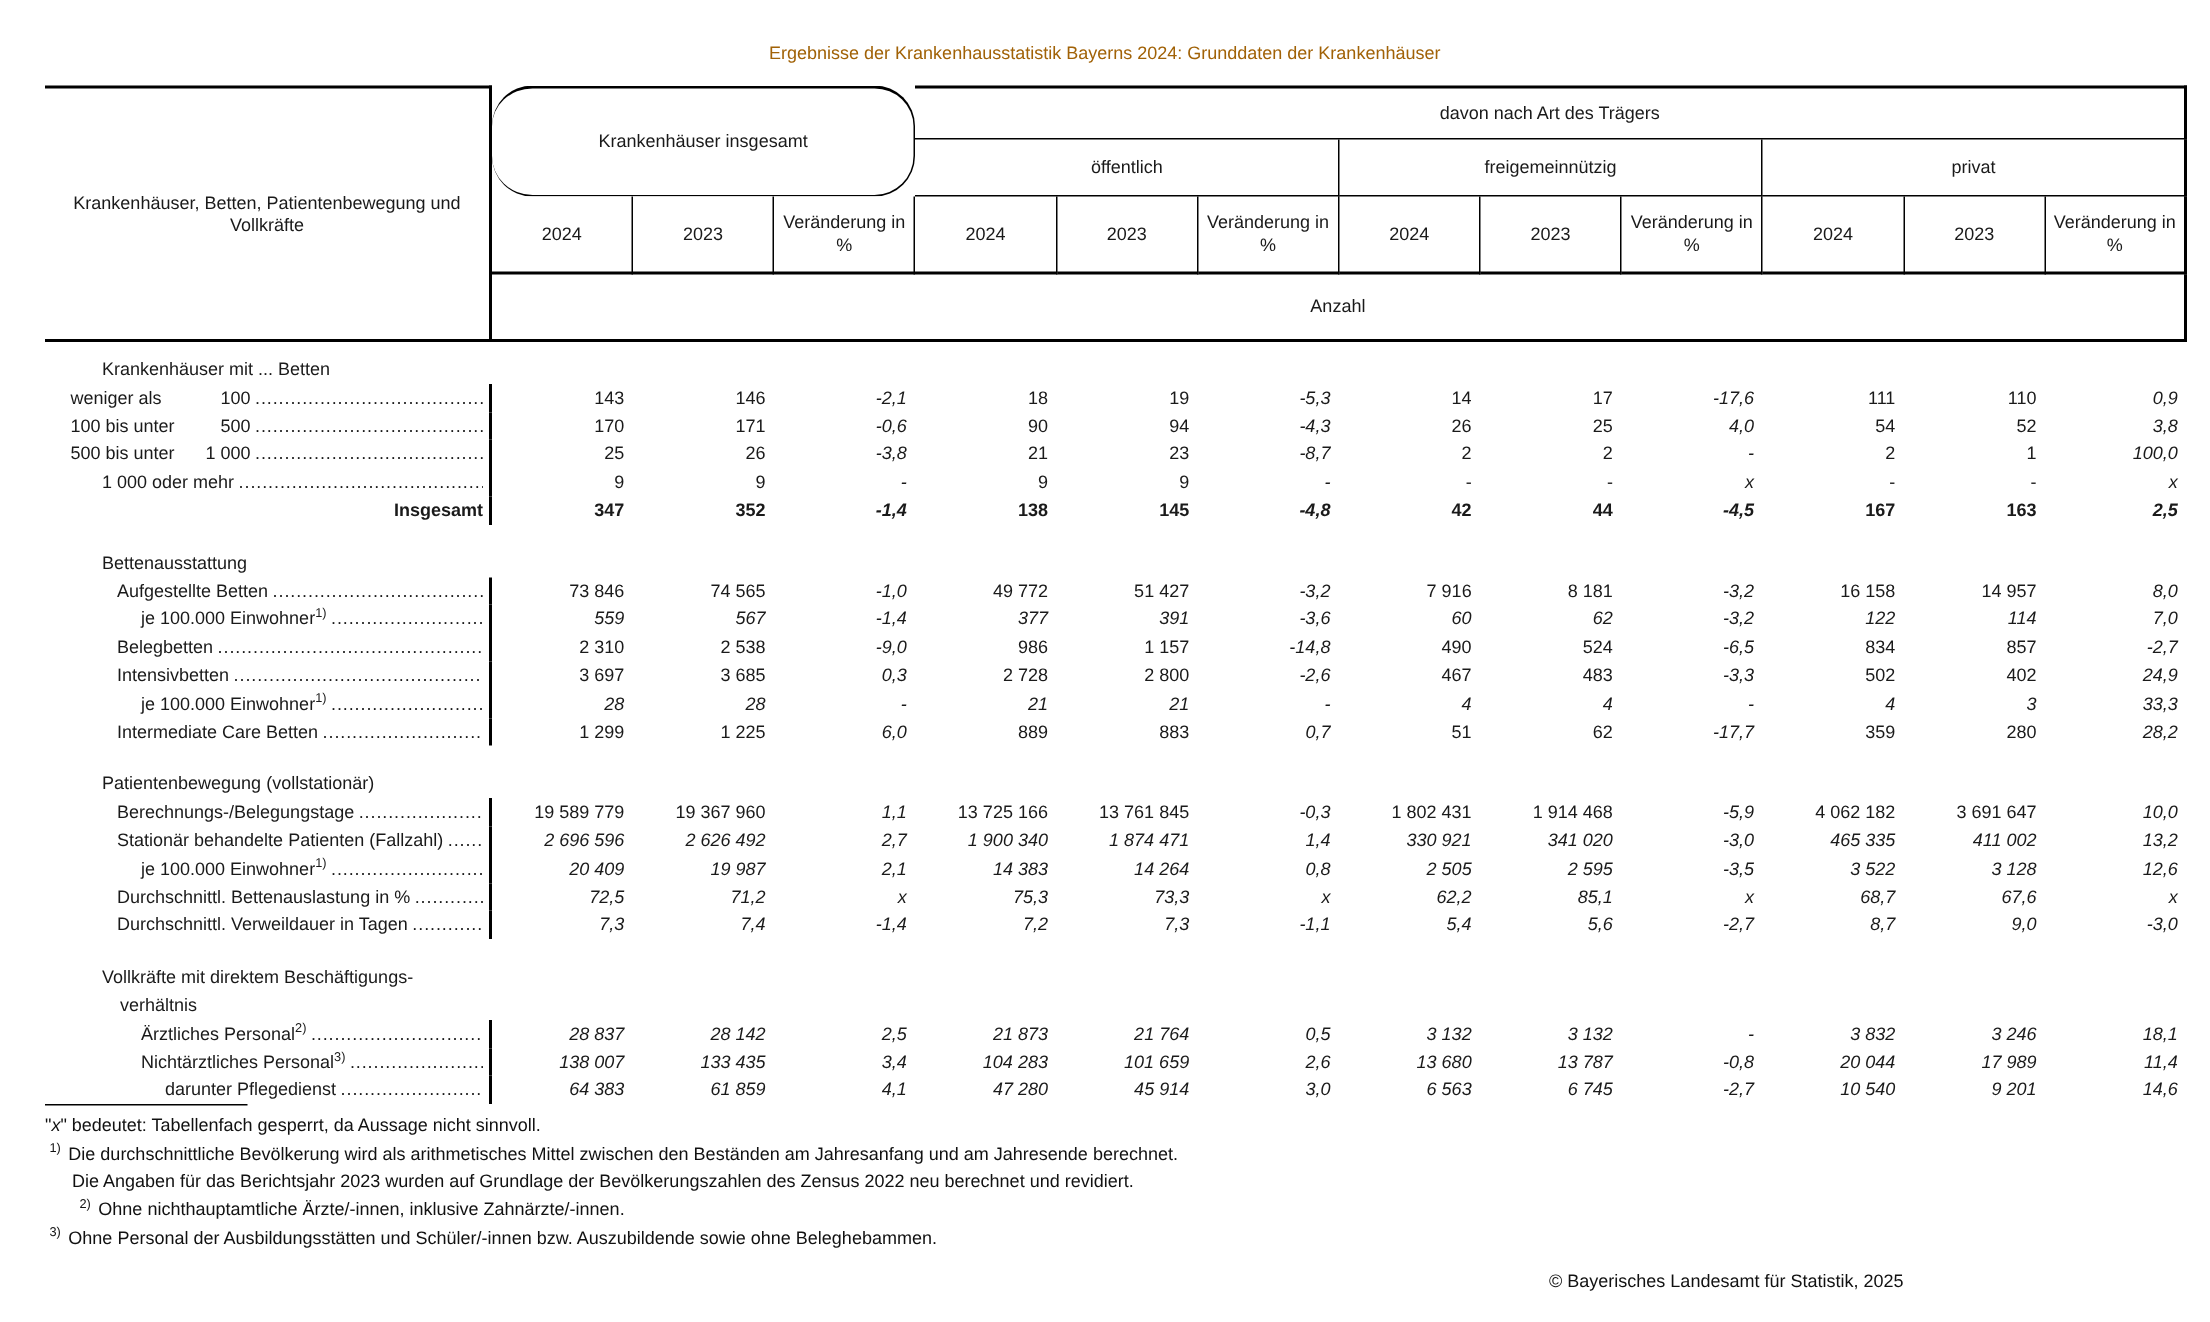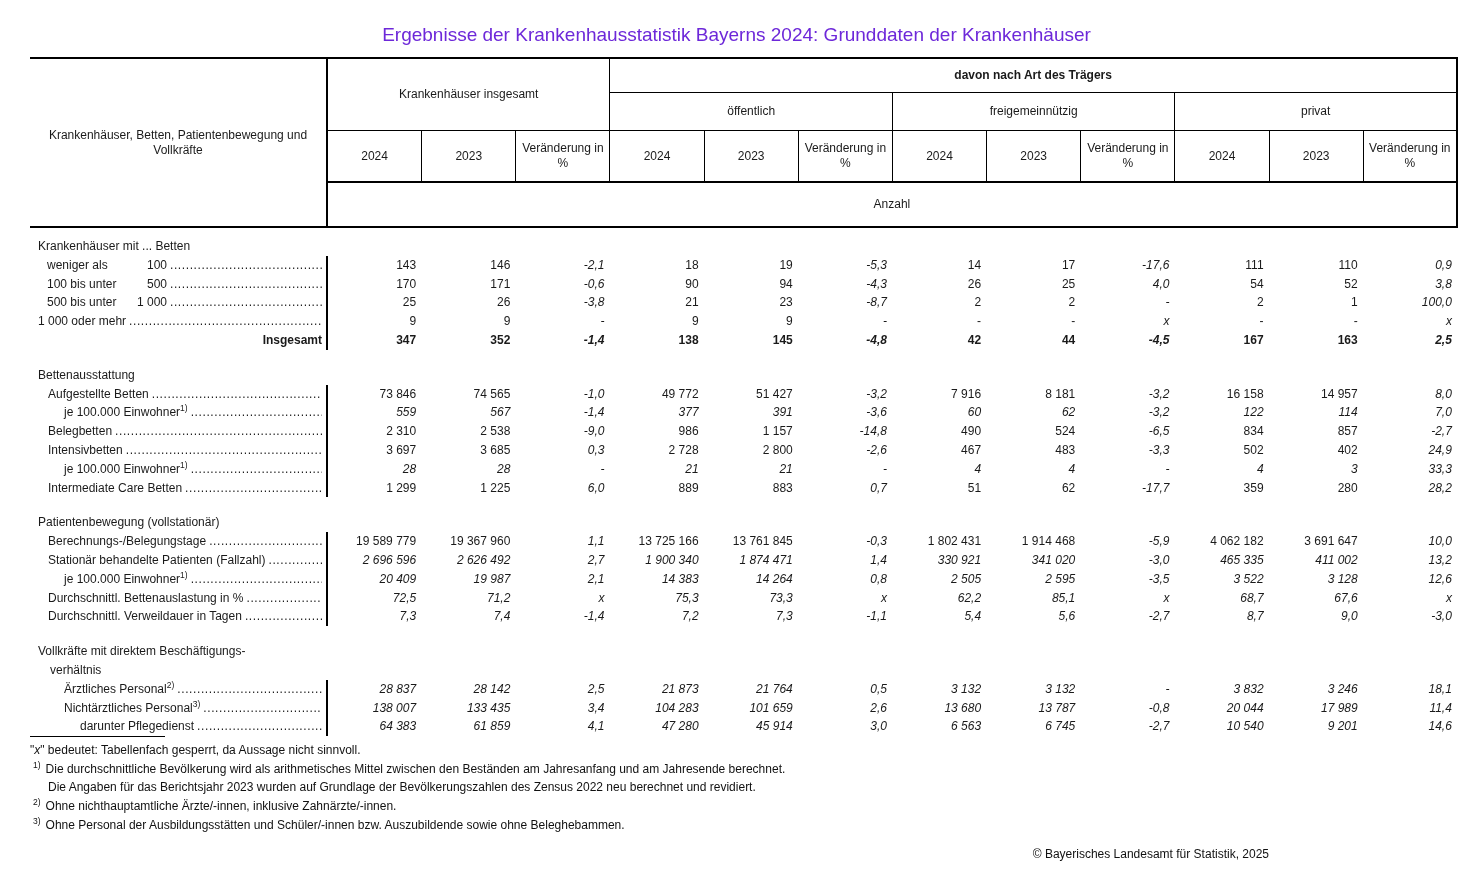--- a/index.html
+++ b/index.html
@@ -3,57 +3,57 @@
 <meta charset="utf-8">
 <style>
   html,body { margin:0; padding:0; background:#fff; }
   .page {
     position:relative; width:1473px; height:881px; background:#ffffff;
     font-family:"Liberation Sans","DejaVu Sans",sans-serif;
     font-size:12px; color:#1a1a1a; overflow:hidden;
   }
   .rtitle {
     margin-top:27px; width:1473px; text-align:center;
-    font-size:19px; line-height:16px; color:#6d28d9;
+    font-size:12px; line-height:16px; color:#a16207;
   }
   .ktable { margin:14px 0 0 30px; width:1428px; }
   
   .khead {
     display:grid;
     grid-template-columns:298px repeat(12,94.17px);
     grid-template-rows:36px 38px 52px 45px;
     box-sizing:border-box;
   }
   .hc { display:flex; align-items:center; justify-content:center; text-align:center;
         box-sizing:border-box; line-height:15px; }
   .stub { grid-column:1; grid-row:1/5;
           border-top:2px solid #000; border-right:2px solid #000; border-bottom:2px solid #000;
           padding:0 5px; }
   .g-total { grid-column:2/5; grid-row:1/3;
-          border-top:2px solid #000; border-right:1px solid #000; border-bottom:1px solid #000; }
+          border-top:2px solid #000; border-right:1px solid #000; border-bottom:1px solid #000;border-radius:27px; }
   .g-traeger { grid-column:5/14; grid-row:1;
-          border-top:2px solid #000; border-bottom:1px solid #000; border-right:2px solid #000;font-weight:bold; }
+          border-top:2px solid #000; border-bottom:1px solid #000; border-right:2px solid #000; }
   .subg { grid-row:2; border-bottom:1px solid #000; border-right:1px solid #000; }
   .sub1 { grid-column:5/8; }
   .sub2 { grid-column:8/11; }
   .sub3 { grid-column:11/14; border-right:2px solid #000; }
   .ycell { grid-row:3; border-right:1px solid #000; border-bottom:2px solid #000; padding:0 3px; }
   .ycell.edge { border-right-width:2px; }
   .unit { grid-column:2/14; grid-row:4; border-bottom:2px solid #000; border-right:2px solid #000; }
   
   .tsection { }
   .trow {
     display:grid; grid-template-columns:298px repeat(12,94.17px);
     height:18.8px; line-height:18.8px; box-sizing:border-box;
   }
   .lcell { display:flex; align-items:baseline; overflow:hidden; white-space:nowrap;
            box-sizing:border-box; border-right:2px solid transparent; padding-right:4px; }
   .lcell.seg { border-right-color:#000; }
   .lcell.total { justify-content:flex-end; font-weight:bold;text-align:right; }
-  .labwrap { white-space:pre; }
+  .labwrap { white-space:pre;margin-left:30px; }
   .rangebox { display:inline-flex; justify-content:space-between; width:120px; flex:0 0 120px; }
   .leader { flex:1 1 auto; overflow:hidden; white-space:nowrap; margin-left:3px; letter-spacing:.6px; }
   .leader::after { content:"..................................................................................................................................."; }
   .vcell { text-align:right; padding-right:6px; white-space:nowrap; box-sizing:border-box; overflow:hidden; }
   .chg { font-style:italic; }
   .vi  { font-style:italic; }
   .vb  { font-weight:bold; }
   sup { font-size:8.5px; line-height:0; }
   
   .fnblock { margin:0 0 0 30px; width:1400px; }
@@ -478,20 +478,20 @@
         </div>
       </div>
   </div>
 
   <div class="fnblock">
     <div class="fnrule"></div>
     <div id="fnlines">
         <div class="fline"><span>"</span><span style="font-style: italic;">x</span><span>" bedeutet: Tabellenfach gesperrt, da Aussage nicht sinnvoll.</span></div>
         <div class="fline" style="padding-left: 3px;"><sup>1)</sup><span>Die durchschnittliche Bevölkerung wird als arithmetisches Mittel zwischen den Beständen am Jahresanfang und am Jahresende berechnet.</span></div>
         <div class="fline" style="padding-left: 18px;"><span>Die Angaben für das Berichtsjahr 2023 wurden auf Grundlage der Bevölkerungszahlen des Zensus 2022 neu berechnet und revidiert.</span></div>
-        <div class="fline" style="padding-left: 3px;"><sup>2)</sup><span>Ohne nichthauptamtliche Ärzte/-innen, inklusive Zahnärzte/-innen.</span></div>
+        <div class="fline" style="padding-left: 3px; margin-left: 20px;"><sup>2)</sup><span>Ohne nichthauptamtliche Ärzte/-innen, inklusive Zahnärzte/-innen.</span></div>
         <div class="fline" style="padding-left: 3px;"><sup>3)</sup><span>Ohne Personal der Ausbildungsstätten und Schüler/-innen bzw. Auszubildende sowie ohne Beleghebammen.</span></div>
       </div>
   </div>
 
   <div class="copyright">© Bayerisches Landesamt für Statistik, 2025</div>
 
 </div>
 
 </body></html>

